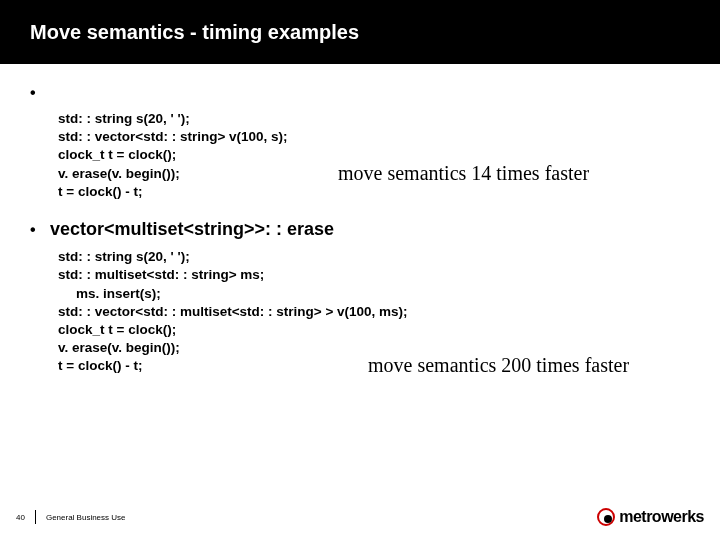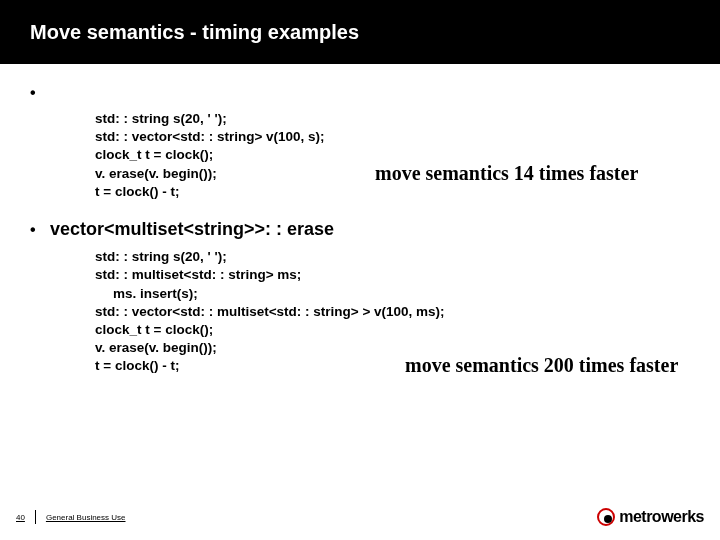--- a/index.html
+++ b/index.html
@@ -32,55 +32,54 @@
   .bullet-dot {
     width: 20px;
     font-size: 16px;
     font-weight: bold;
   }
   .bullet-text {
     font-size: 18px;
     font-weight: bold;
   }
   .code-block {
-    margin-left: 65px;
+    margin-left: 28px;
     font-size: 13.5px;
     font-weight: bold;
     line-height: 1.35;
     margin-top: 4px;
     margin-bottom: 18px;
     position: relative;
   }
   .code-line { white-space: pre; }
   .indent { padding-left: 18px; }
   .callout {
     position: absolute;
     font-family: "Times New Roman", Times, serif;
     font-size: 20px;
-    font-weight: bold;
+    font-weight: normal;
     white-space: nowrap;
   }
   .callout-1 { left: 280px; top: 50px; }
   .callout-2 { left: 310px; top: 104px; }
   .footer {
     position: absolute;
     bottom: 14px;
     left: 16px;
     right: 16px;
     display: flex;
     align-items: center;
     justify-content: space-between;
   }
   .footer-left {
     display: flex;
     align-items: center;
     gap: 10px;
     font-size: 8px;
     color: #000;
-    text-decoration: underline;
   }
   .slide-num { font-size: 8px; }
   .vbar { width: 1px; height: 14px; background: #000; }
   .logo {
     display: flex;
     align-items: center;
     gap: 4px;
     font-size: 16px;
     font-weight: bold;
     font-family: Arial, sans-serif;

